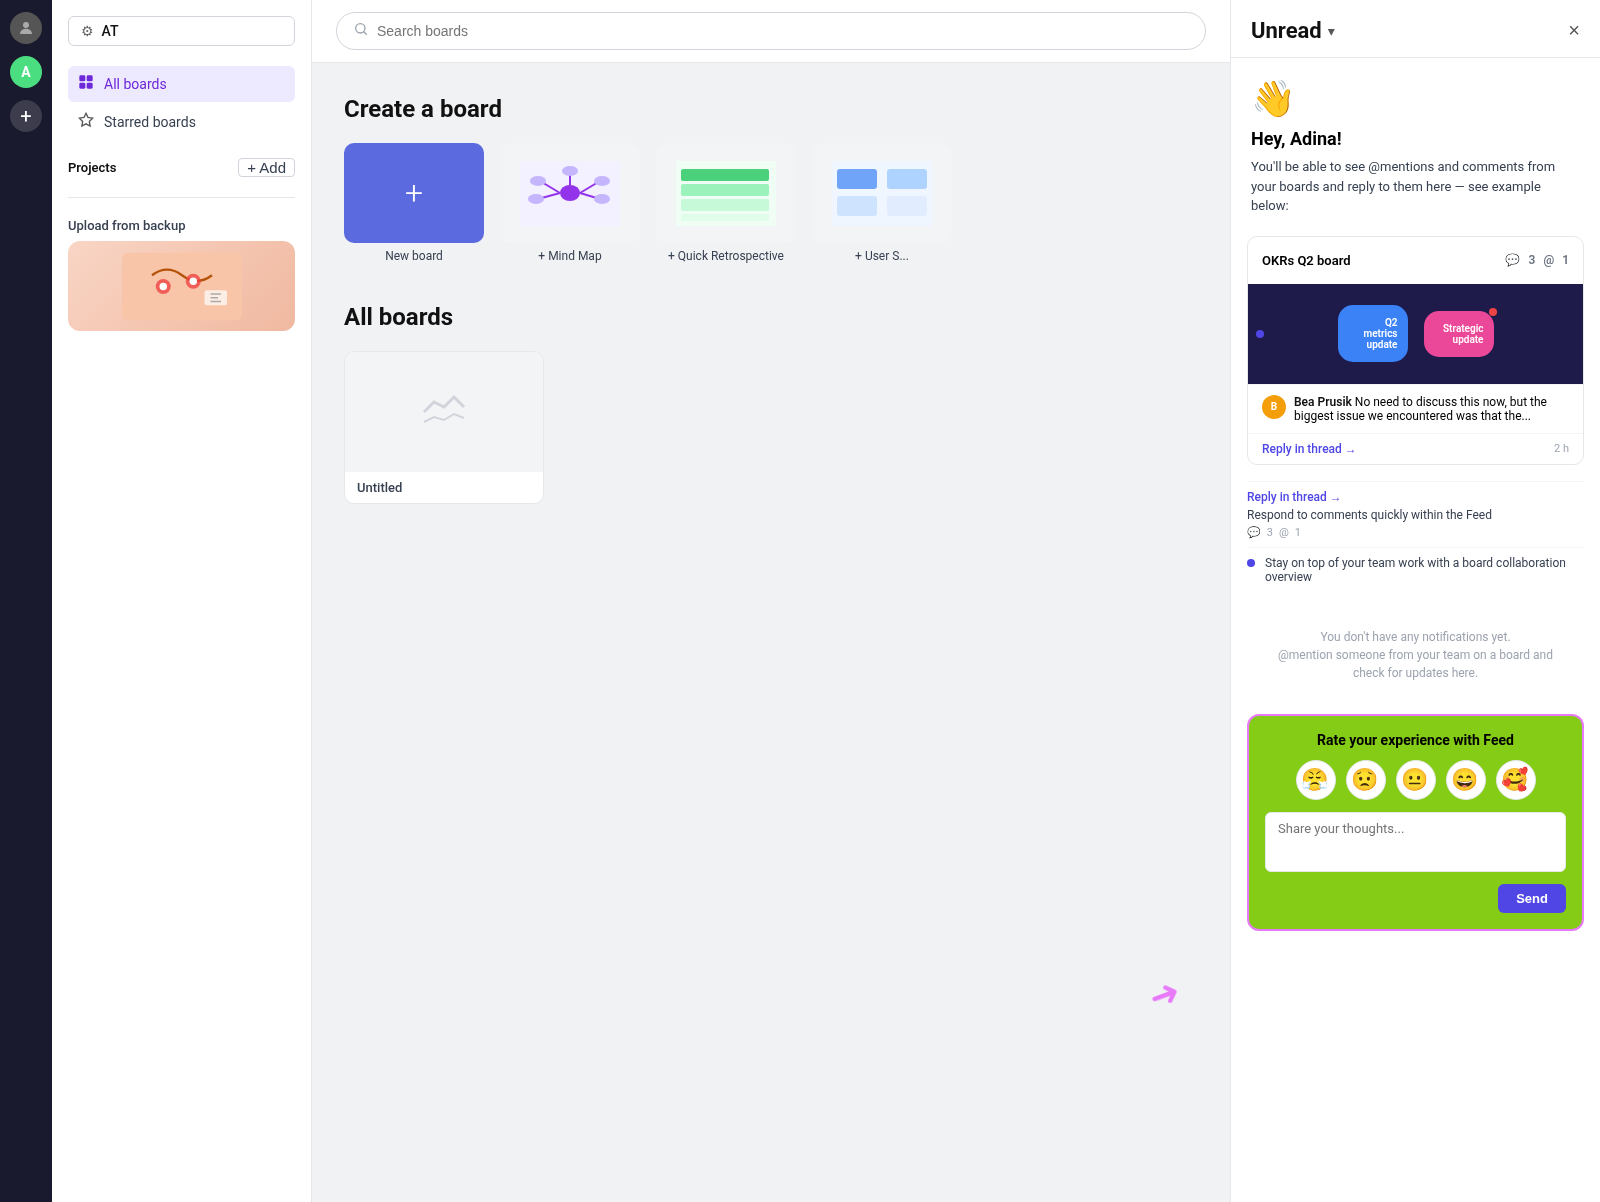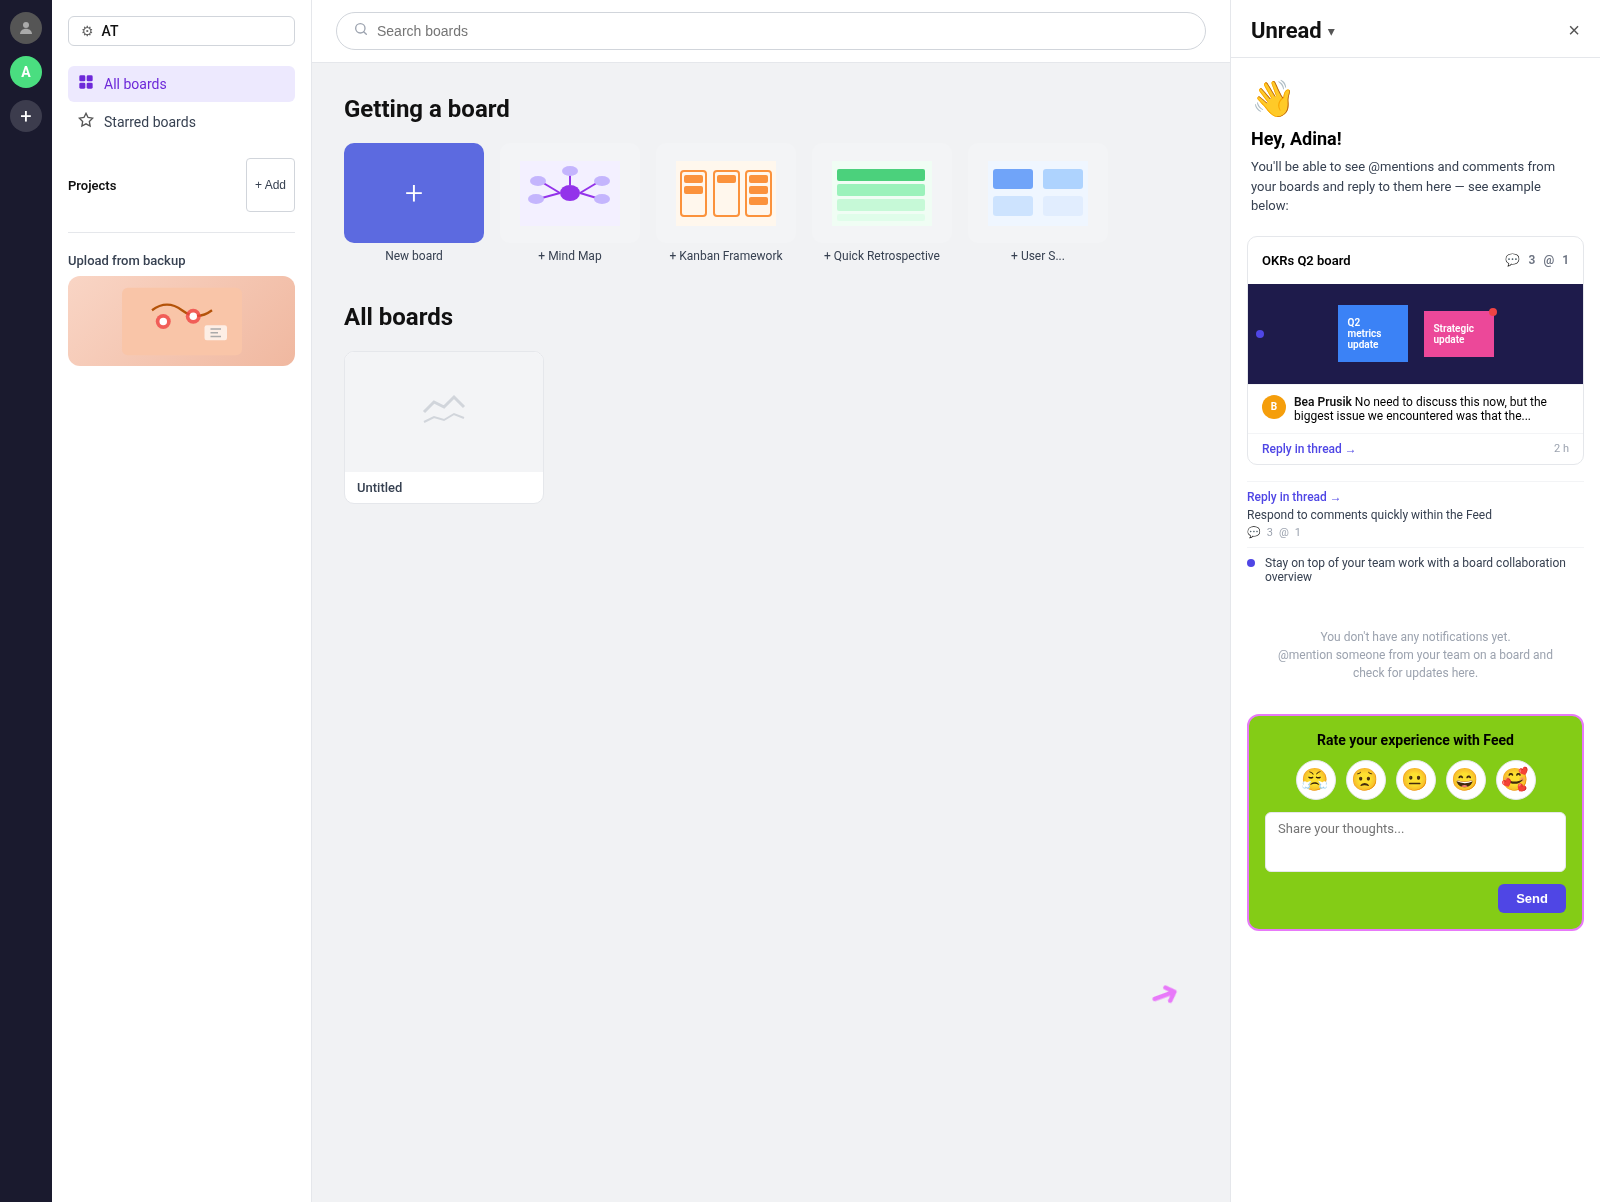--- a/index.html
+++ b/index.html
@@ -64,21 +64,21 @@
     }
     .nav-item.active { background: #ede9fe; color: #6d28d9; }
     .nav-item .icon { font-size: 16px; }
     .nav-section {
       display: flex; align-items: center; justify-content: space-between;
       margin: 16px 0 8px;
     }
     .nav-section-label { font-size: 13px; font-weight: 600; color: #111; }
     .add-btn {
       background: none; border: 1px solid #d1d5db; border-radius: 4px;
-      padding: 19px 8px; font-size: 12px; cursor: pointer; color: #374151;
+      padding: 0 8px; font-size: 15px; cursor: pointer; color: #374151;
     }
     .divider { border: none; border-top: 1px solid #e5e7eb; margin: 12px 0; }
     .upload-section { margin-top: 8px; }
     .upload-label { font-size: 13px; font-weight: 500; color: #374151; margin-bottom: 8px; }
     .upload-card {
       border-radius: 12px; overflow: hidden; position: relative;
       background: #f9d5c5;
       height: 90px;
       margin-bottom: 12px;
     }
@@ -207,22 +207,22 @@
     }
     .okr-meta { display: flex; align-items: center; gap: 8px; color: #6b7280; font-size: 12px; }
     .okr-preview {
       background: #1e1b4b;
       height: 100px;
       display: flex; align-items: center; justify-content: center;
       position: relative;
       gap: 16px;
     }
     .okr-sticky {
-      padding: 12px 10px; border-radius: 0; font-size: 10px; font-weight: 600;
-      text-align: left; min-width: 70px;
+      padding: 12px 10px; border-radius: 15px; font-size: 10px; font-weight: 600;
+      text-align: right; min-width: 70px;
     }
     .sticky-blue { background: #3b82f6; color: #fff; }
     .sticky-pink { background: #ec4899; color: #fff; position: relative; }
     .sticky-dot { width: 8px; height: 8px; background: #ef4444; border-radius: 50%; position: absolute; top: -3px; right: -3px; }
     .okr-dot { width: 8px; height: 8px; background: #4f46e5; border-radius: 50%; position: absolute; left: 8px; top: 50%; transform: translateY(-50%); }
 
     .comment-row { padding: 10px 14px; display: flex; align-items: flex-start; gap: 8px; font-size: 12px; border-top: 1px solid #f3f4f6; }
     .avatar-sm { width: 24px; height: 24px; border-radius: 50%; background: #f59e0b; flex-shrink: 0; display: flex; align-items: center; justify-content: center; font-size: 10px; font-weight: 700; color: #fff; }
     .comment-body { flex: 1; }
     .comment-author { font-weight: 600; color: #111; }
@@ -350,21 +350,21 @@
         <svg width="16" height="16" viewBox="0 0 24 24" fill="none">
             <circle cx="11" cy="11" r="7" stroke="#9ca3af" stroke-width="2"></circle>
             <path d="M16 16l4 4" stroke="#9ca3af" stroke-width="2" stroke-linecap="round"></path>
           </svg>
       </span>
       <input class="search-input" type="text" placeholder="Search boards" style="">
     </div>
   </div>
 
   <div class="content-area">
-    <div class="section-title">Getting a board</div>
+    <div class="section-title">Create a board</div>
 
     <div class="boards-scroll">
 
       <div class="board-card-wrapper">
         <div class="board-card board-card-new">
           <span class="plus">+</span>
         </div>
         <div class="board-label">New board</div>
       </div>
 
@@ -381,37 +381,20 @@
             <ellipse cx="18" cy="20" rx="8" ry="5" fill="#c4b5fd"></ellipse>
             <ellipse cx="16" cy="38" rx="8" ry="5" fill="#c4b5fd"></ellipse>
             <ellipse cx="82" cy="20" rx="8" ry="5" fill="#c4b5fd"></ellipse>
             <ellipse cx="82" cy="38" rx="8" ry="5" fill="#c4b5fd"></ellipse>
             <ellipse cx="50" cy="10" rx="8" ry="5" fill="#c4b5fd"></ellipse>
           </svg>
         </div>
         <div class="board-label">+ Mind Map</div>
       </div>
 
-      <div class="board-card-wrapper">
-        <div class="board-card board-card-template">
-          <svg class="kanban-svg" viewBox="0 0 100 65">
-            <rect width="100" height="65" fill="#fff7ed"></rect>
-            <rect x="5" y="10" width="25" height="45" rx="3" fill="none" stroke="#fb923c" stroke-width="2"></rect>
-            <rect x="8" y="14" width="19" height="8" rx="2" fill="#fb923c"></rect>
-            <rect x="8" y="25" width="19" height="8" rx="2" fill="#fb923c"></rect>
-            <rect x="38" y="10" width="25" height="45" rx="3" fill="none" stroke="#fb923c" stroke-width="2"></rect>
-            <rect x="41" y="14" width="19" height="8" rx="2" fill="#fb923c"></rect>
-            <rect x="70" y="10" width="25" height="45" rx="3" fill="none" stroke="#fb923c" stroke-width="2"></rect>
-            <rect x="73" y="14" width="19" height="8" rx="2" fill="#fb923c"></rect>
-            <rect x="73" y="25" width="19" height="8" rx="2" fill="#fb923c"></rect>
-            <rect x="73" y="36" width="19" height="8" rx="2" fill="#fb923c"></rect>
-          </svg>
-        </div>
-        <div class="board-label">+ Kanban Framework</div>
-      </div>
 
       <div class="board-card-wrapper">
         <div class="board-card board-card-template">
           <svg class="retro-svg" viewBox="0 0 100 65">
             <rect width="100" height="65" fill="#f0fdf4"></rect>
             <rect x="5" y="8" width="88" height="12" rx="2" fill="#22c55e" opacity="0.8"></rect>
             <rect x="5" y="23" width="88" height="12" rx="2" fill="#86efac" opacity="0.8"></rect>
             <rect x="5" y="38" width="88" height="12" rx="2" fill="#bbf7d0" opacity="0.8"></rect>
             <rect x="5" y="53" width="88" height="7" rx="2" fill="#dcfce7" opacity="0.8"></rect>
           </svg>

